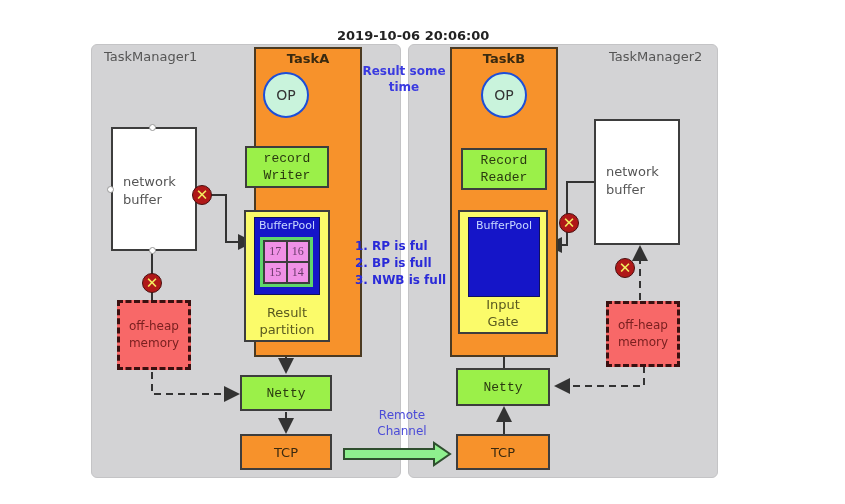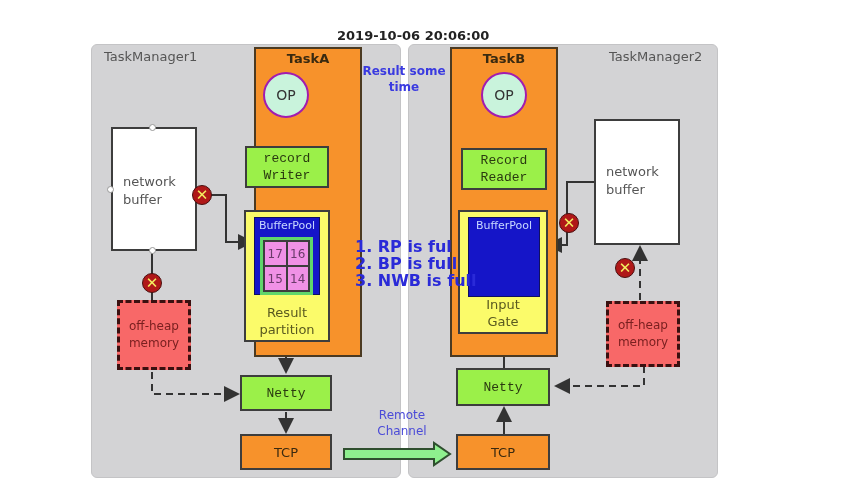--- a/index.html
+++ b/index.html
@@ -13,21 +13,21 @@
     position: absolute; background: #d3d3d5; border-radius: 6px;
     border: 1px solid #c4c4c6;
   }
   .tm-label { position: absolute; font-size: 13px; color: #555; }
   .task {
     position: absolute; background: #f7922b; border: 2px solid #4b3a22;
   }
   .task-title { position: absolute; width: 100%; text-align: center; font-size: 13px; font-weight: bold; color: #3a2a10; top: 2px; }
   .op {
     position: absolute; width: 46px; height: 46px; border-radius: 50%;
-    background: #c9f3dc; border: 2px solid #a21caf; box-sizing: border-box;
+    background: #c9f3dc; border: 2px solid #1d4ed8; box-sizing: border-box;
     display: flex; align-items: center; justify-content: center;
     font-size: 14px; color: #333;
   }
   .green-box {
     position: absolute; background: #9bf049; border: 2px solid #3d3d3d; box-sizing: border-box;
     display: flex; align-items: center; justify-content: center; text-align: center;
     font-size: 13px; color: #2a3a10; line-height: 17px; font-family: Liberation Mono, monospace;
   }
   .yellow-box {
     position: absolute; background: #fbfb6a; border: 2px solid #3d3d3d; box-sizing: border-box;
@@ -130,21 +130,21 @@
   </div>
 </div>
 <div class="yellow-box" style="left:244px; top:210px; width:86px; height:132px;">
   <div class="yellow-label" style="top:92px;">
     <div>Result</div>
     <div>partition</div>
   </div>
 </div>
 <div class="bpool" style="left:254px; top:217px; width:66px; height:78px;">
   <div class="bpool-title">BufferPool</div>
-  <div class="bpool-inner" style="left:5px; top:19px; width:53px; height:58px;">
+  <div class="bpool-inner" style="left:5px; top:19px; width:53px; height:50px;font-family:Liberation Serif, serif;">
     <div class="grid">
       <div class="cell">17</div>
       <div class="cell">16</div>
       <div class="cell">15</div>
       <div class="cell">14</div>
     </div>
   </div>
 </div>
 
 <div class="netbuf" style="left:111px; top:127px; width:86px; height:124px;">
@@ -218,21 +218,21 @@
 </div>
 <div class="orange-box" style="left:456px; top:434px; width:94px; height:36px;">
   <span>TCP</span>
 </div>
 
 <div class="blue-text" style="left:358px; top:63px; width:92px; text-align:center; color:#3a3ae0;">
   <div>Result some</div>
   <div>time</div>
 </div>
 
-<div class="blue-text" style="left:355px; top:238px; font-size:16px; line-height:17px;">
+<div class="blue-text" style="left:355px; top:238px; font-size:12px; line-height:17px;">
   <div>1. RP is ful</div>
   <div>2. BP is full</div>
   <div>3. NWB is full</div>
 </div>
 
 <div class="note" style="left:368px; top:407px; width:68px;">
   <div>Remote</div>
   <div>Channel</div>
 </div>
 

